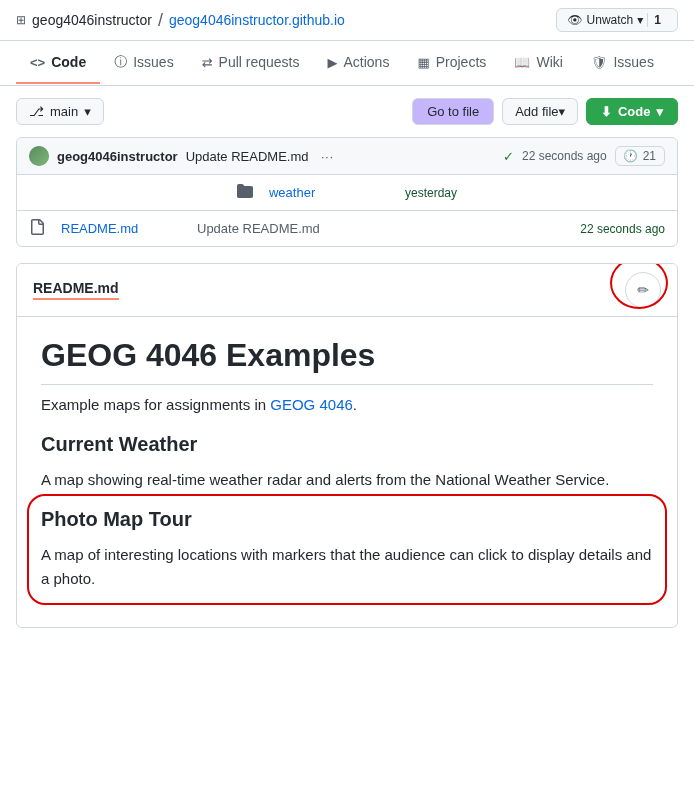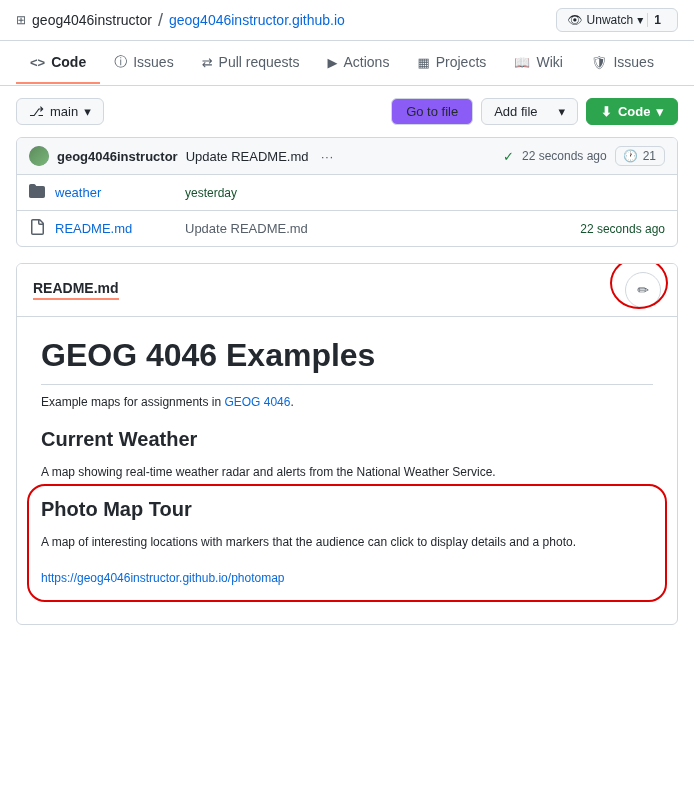--- a/index.html
+++ b/index.html
@@ -110,29 +110,29 @@
       background: #f6f8fa;
       font-size: 13px;
       cursor: pointer;
       color: #24292f;
     }
     .toolbar-spacer { flex: 1; }
     .go-to-file-btn {
       padding: 5px 14px;
       border: 1px solid #d0d7de;
       border-radius: 6px;
-      background: #8b5cf6;
+      background: #c4b5fd;
       font-size: 13px;
       cursor: pointer;
       color: #24292f;
     }
     .add-file-btn {
       display: flex;
       align-items: center;
-      gap: 21px;
+      gap: 0;
       padding: 5px 12px;
       border: 1px solid #d0d7de;
       border-radius: 6px;
       background: #f6f8fa;
       font-size: 13px;
       cursor: pointer;
       color: #24292f;
     }
     .code-btn {
       display: flex;
@@ -214,21 +214,22 @@
       padding: 2px 8px;
       border: 1px solid #d0d7de;
       border-radius: 6px;
     }
 
     .file-row {
       display: flex;
       align-items: center;
       padding: 8px 12px;
       border-bottom: 1px solid #d0d7de;
-      gap: 10px;
+      gap: 16px;
+      justify-content: center;
     }
     .file-row:last-child {
       border-bottom: none;
     }
     .file-icon {
       font-size: 14px;
       color: #57606a;
       width: 16px;
       text-align: center;
       flex-shrink: 0;
@@ -304,21 +305,21 @@
     }
     .readme-h1 {
       font-size: 32px;
       font-weight: 700;
       color: #24292f;
       border-bottom: 1px solid #d0d7de;
       padding-bottom: 10px;
       margin-bottom: 8px;
     }
     .readme-p {
-      font-size: 12px;
+      font-size: 15px;
       color: #24292f;
       line-height: 1.6;
       margin-bottom: 16px;
     }
     .readme-link {
       color: #0969da;
       text-decoration: none;
     }
     .readme-h2 {
       font-size: 20px;
@@ -466,18 +467,15 @@
       <span>Example maps for assignments in </span><a class="readme-link">GEOG 4046</a><span>.</span>
     </p>
 
     <h2 class="readme-h2">Current Weather</h2>
     <p class="readme-p">A map showing real-time weather radar and alerts from the National Weather Service.</p>
 
     <div class="photo-map-section">
       <div class="photo-map-outline"></div>
       <h2 class="readme-h2">Photo Map Tour</h2>
       <p class="readme-p">A map of interesting locations with markers that the audience can click to display details and a photo.</p>
-      <p class="readme-p">
-        <a class="readme-link">https://geog4046instructor.github.io/photomap</a>
-      </p>
     </div>
   </div>
 </div>
 
 </body></html>

